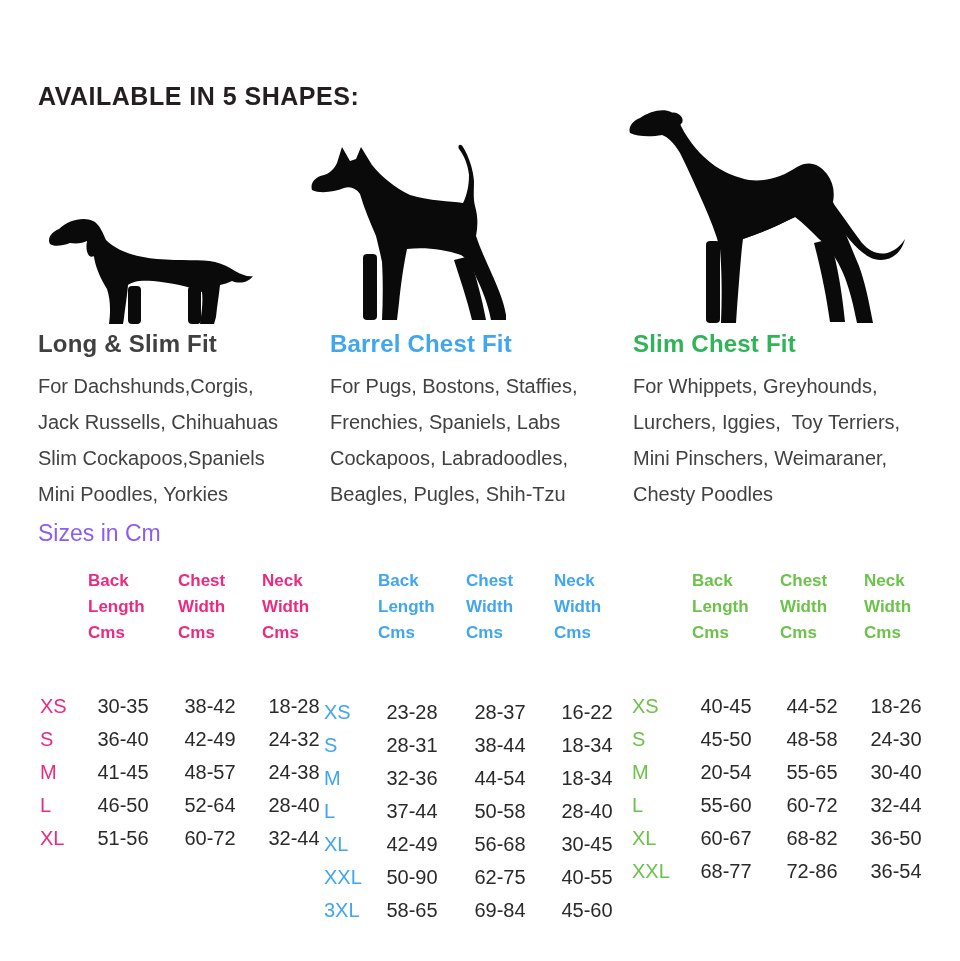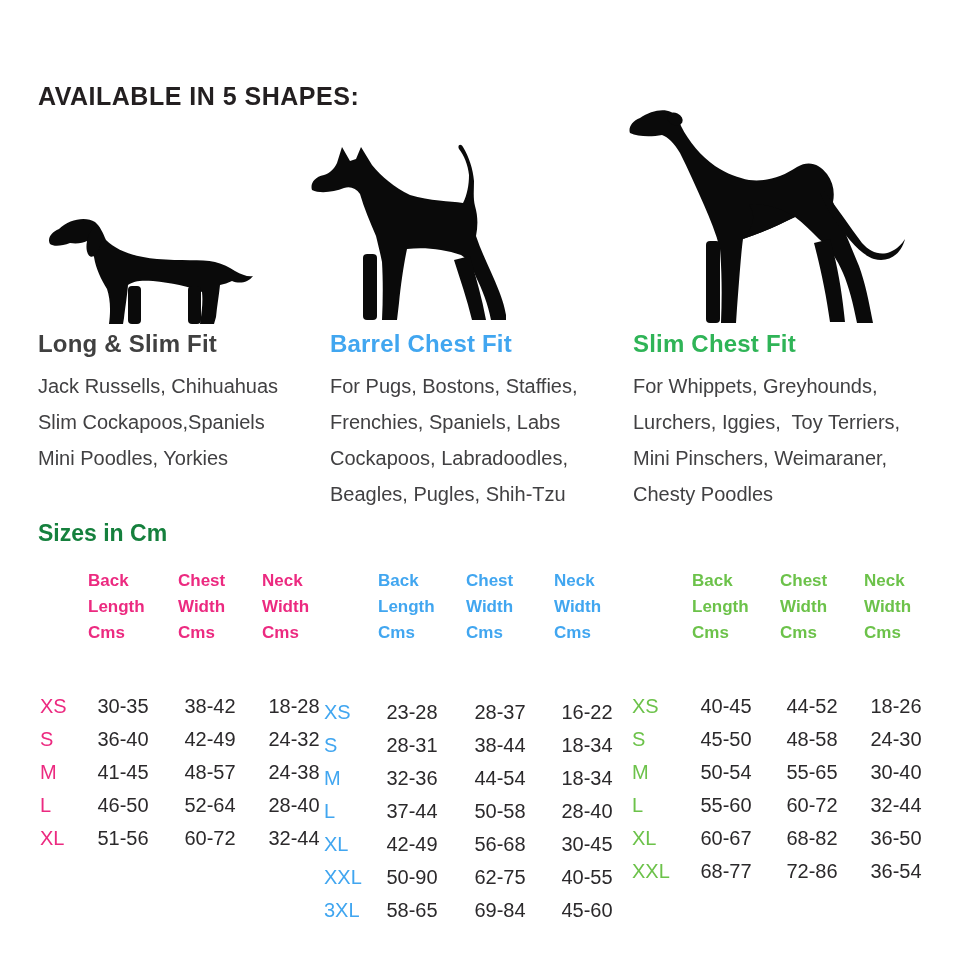--- a/index.html
+++ b/index.html
@@ -14,21 +14,21 @@
   .dog svg{display:block;}
   .dog{pointer-events:none;}
   .fit-col h2{margin:0;font-size:24px;font-weight:bold;letter-spacing:.2px;}
   .fit-col .breeds{margin-top:10px;}
   .fit-col .breed-line{
     font-size:20px;line-height:36px;color:#414042;white-space:pre-wrap;
   }
   .c-pink{color:#404040;}
   .c-blue{color:#41A6F0;}
   .c-green{color:#2FB457;}
-  h2.sizes-heading{left:38px;top:520px;margin:0;font-size:23px;font-weight:bold;color:#15803d;}
+  h2.sizes-heading{left:38px;top:520px;margin:0;font-size:23px;font-weight:normal;color:#8b5cf6;}
   .sizetable .thead,.sizetable .trow{display:grid;align-items:start;}
   .sizetable .trow{align-items:center;height:33px;}
   .hcell{font-size:17px;font-weight:bold;line-height:26px;white-space:pre-line;padding-left:10px;}
   .tbody{margin-top:44px;}
   .tcell{font-size:20px;color:#2B292B;text-align:center;}
   .tcell.c-size{text-align:left;padding-left:2px;}
   .t1{left:38px;top:568px;}
   .t2{left:322px;top:568px;}
   .t3{left:630px;top:568px;}
   .t1 .thead,.t1 .trow{grid-template-columns:40px 90px 84px 84px;}
@@ -71,20 +71,21 @@
     <path d="M 206 90 C 220 108 232 126 244 142 C 252 151 262 155 272 151 C 279 148 284 143 287 138 C 283 154 270 162 256 158 C 243 154 228 136 216 118 C 210 109 205 99 202 92 Z"></path>
     <ellipse cx="57" cy="18" rx="8" ry="6" transform="rotate(25 57 18)"></ellipse>
     <rect x="88" y="140" width="14" height="82" rx="4"></rect>
     <path d="M 196 142 L 212 138 C 219 162 224 190 227 221 L 212 221 C 208 192 202 165 196 142 Z"></path>
   </svg>
 </div>
 
 <section class="abs fit-col" style="left:38px;top:330px;width:280px;">
   <h2 class="c-pink">Long &amp; Slim Fit</h2>
   <div class="breeds">
+    <div class="breed-line">For Dachshunds,Corgis,</div>
     <div class="breed-line">Jack Russells, Chihuahuas</div>
     <div class="breed-line">Slim Cockapoos,Spaniels</div>
     <div class="breed-line">Mini Poodles, Yorkies</div>
   </div>
 </section>
 
 <section class="abs fit-col" style="left:330px;top:330px;width:290px;">
   <h2 class="c-blue">Barrel Chest Fit</h2>
   <div class="breeds">
     <div class="breed-line">For Pugs, Bostons, Staffies,</div>
@@ -233,21 +234,21 @@
         <div class="tcell c-neck">18-26</div>
       </div>
       <div class="trow">
         <div class="tcell c-size">S</div>
         <div class="tcell c-back">45-50</div>
         <div class="tcell c-chest">48-58</div>
         <div class="tcell c-neck">24-30</div>
       </div>
       <div class="trow">
         <div class="tcell c-size">M</div>
-        <div class="tcell c-back">50-54</div>
+        <div class="tcell c-back">20-54</div>
         <div class="tcell c-chest">55-65</div>
         <div class="tcell c-neck">30-40</div>
       </div>
       <div class="trow">
         <div class="tcell c-size">L</div>
         <div class="tcell c-back">55-60</div>
         <div class="tcell c-chest">60-72</div>
         <div class="tcell c-neck">32-44</div>
       </div>
       <div class="trow">

